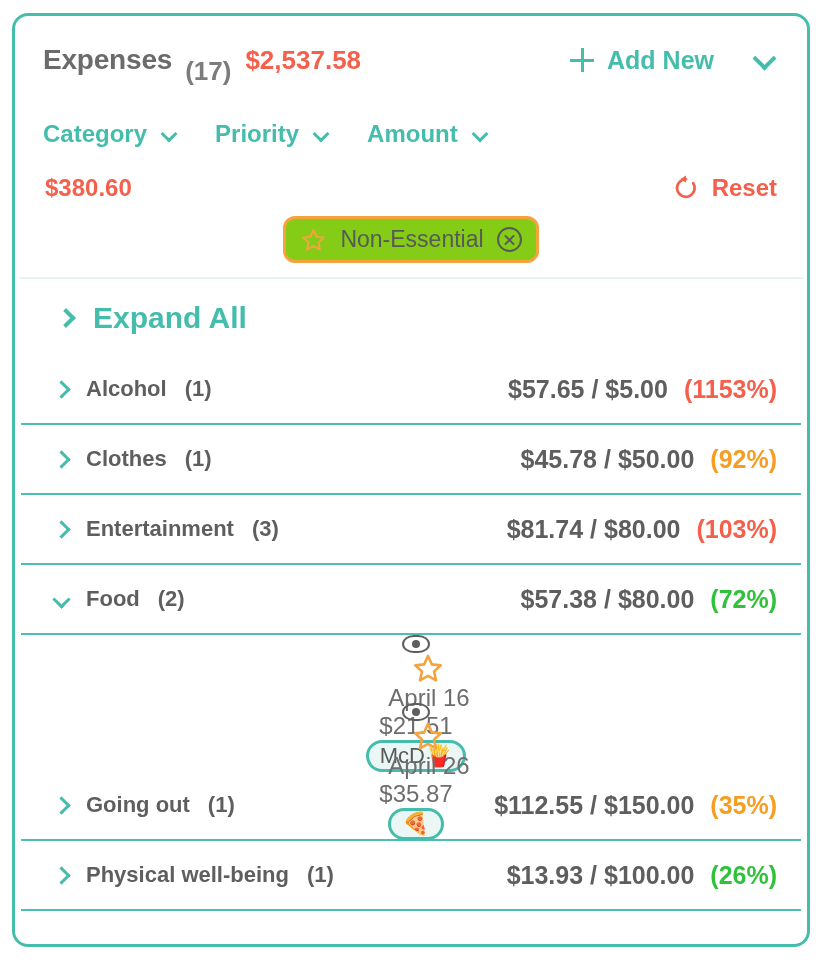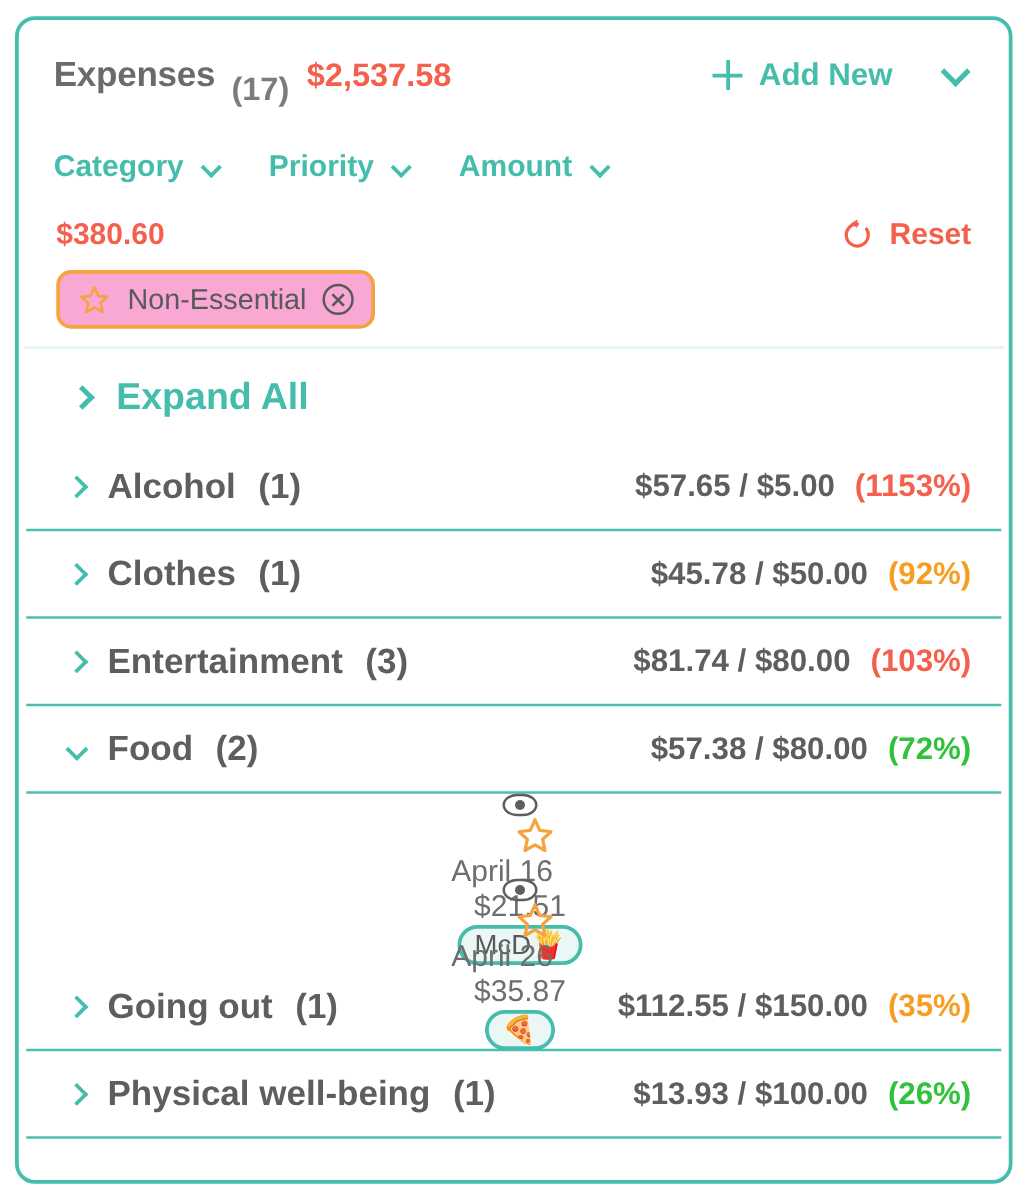--- a/index.html
+++ b/index.html
@@ -11,20 +11,21 @@
   }
 
   .card {
     position: absolute;
     left: 12px; top: 13px;
     width: 798px; height: 934px;
     border: 3px solid #45bdac;
     border-radius: 16px;
     background: #ffffff;
     overflow: hidden;
+    text-align: center;
   }
 
   
   .header {
     display: flex;
     align-items: center;
     height: 88px;
     padding: 0 34px 0 28px;
   }
   .title {
@@ -113,21 +114,21 @@
   .chips {
     padding: 8px 30px 14px 30px;
   }
   .chip {
     display: inline-flex;
     align-items: center;
     gap: 13px;
     border: 3px solid #f5a33f;
     border-radius: 12px;
     padding: 7px 14px 7px 14px;
-    background: #f9a8d4;
+    background: #84cc16;
     cursor: pointer;
   }
   .chip-label {
     font-size: 23px; color: #58595b;
   }
   .chip-x {
     width: 25px; height: 25px;
     border: 2px solid #58595b;
     border-radius: 50%;
     position: relative;
@@ -169,21 +170,21 @@
   }
   .cat-row {
     display: flex;
     align-items: center;
     height: 68px;
     padding: 0 30px 0 40px;
     cursor: pointer;
   }
   .cat-left { display: flex; align-items: center; gap: 18px; }
   .cat-name {
-    font-size: 28px; font-weight: bold; color: #5e5e5e;
+    font-size: 22px; font-weight: bold; color: #5e5e5e;
   }
   .cat-spacer { flex: 1; }
   .cat-amounts {
     font-size: 25px; font-weight: bold; color: #5e5e5e;
     white-space: nowrap;
   }
   .cat-pct { font-weight: bold; margin-left: 9px; }
   .pct-over { color: #f4604b; }
   .pct-warn { color: #f79e22; }
   .pct-ok   { color: #2fc23a; }

